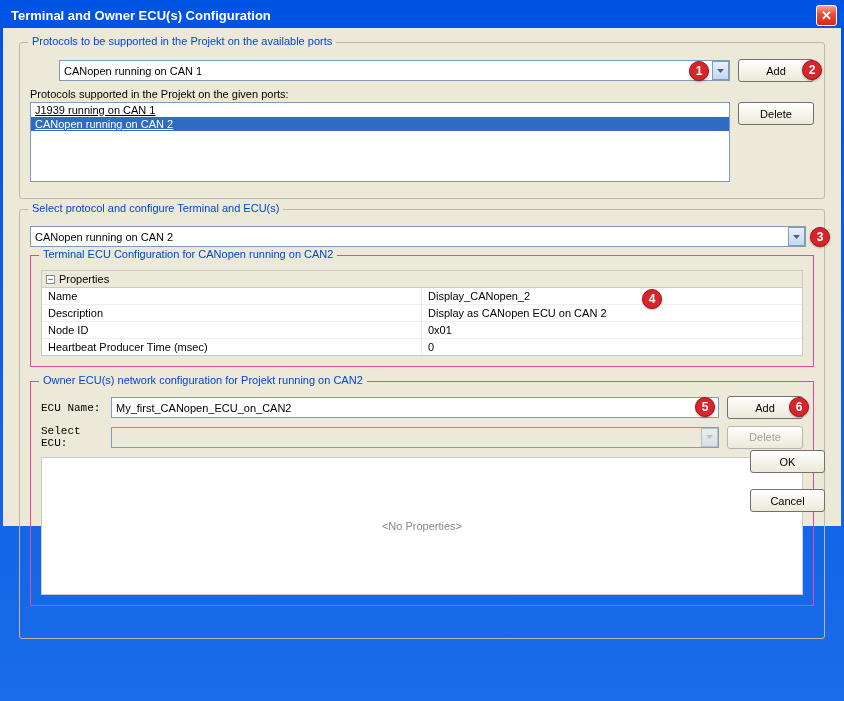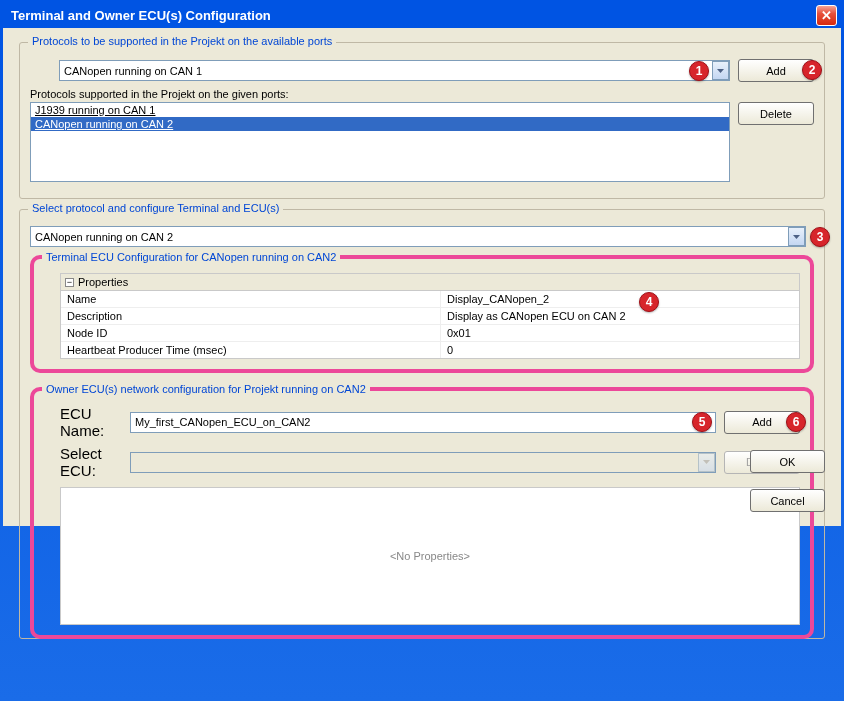--- a/index.html
+++ b/index.html
@@ -89,21 +89,21 @@
   border-radius: 3px;
   font-size: 11px;
   cursor: pointer;
   padding: 0 10px;
 }
 .btn:disabled, .btn.disabled {
   color: #a0a0a0;
   border-color: #b5b5b5;
   cursor: default;
 }
-.label { font-size: 15px; color: #000; }
+.label { font-size: 11px; color: #000; font-family: Liberation Mono, monospace; }
 .sublabel { color: #000; font-size: 11px; margin-bottom: 2px; }
 .listbox {
   background: #fff;
   border: 1px solid #7f9db9;
   height: 80px;
   overflow: auto;
   flex: 1;
 }
 .list-item { padding: 1px 4px; text-decoration: underline; }
 .list-item.selected { background: #316ac5; color: #fff; }
@@ -135,23 +135,23 @@
 .pg-key {
   width: 380px;
   padding: 2px 6px;
   border-right: 1px solid #eee;
 }
 .pg-val {
   flex: 1;
   padding: 2px 6px;
 }
 .inner-group {
-  border: 4px solid #ec4899;
-  border-radius: 10px;
-  padding: 14px 10px 10px 26px;
+  border: 1px solid #ec4899;
+  border-radius: 0;
+  padding: 14px 10px 10px 10px;
   position: relative;
   margin-top: 8px;
 }
 .textbox {
   height: 21px;
   background: #fff;
   border: 1px solid #7f9db9;
   padding: 0 4px;
   font-family: inherit;
   font-size: 11px;

